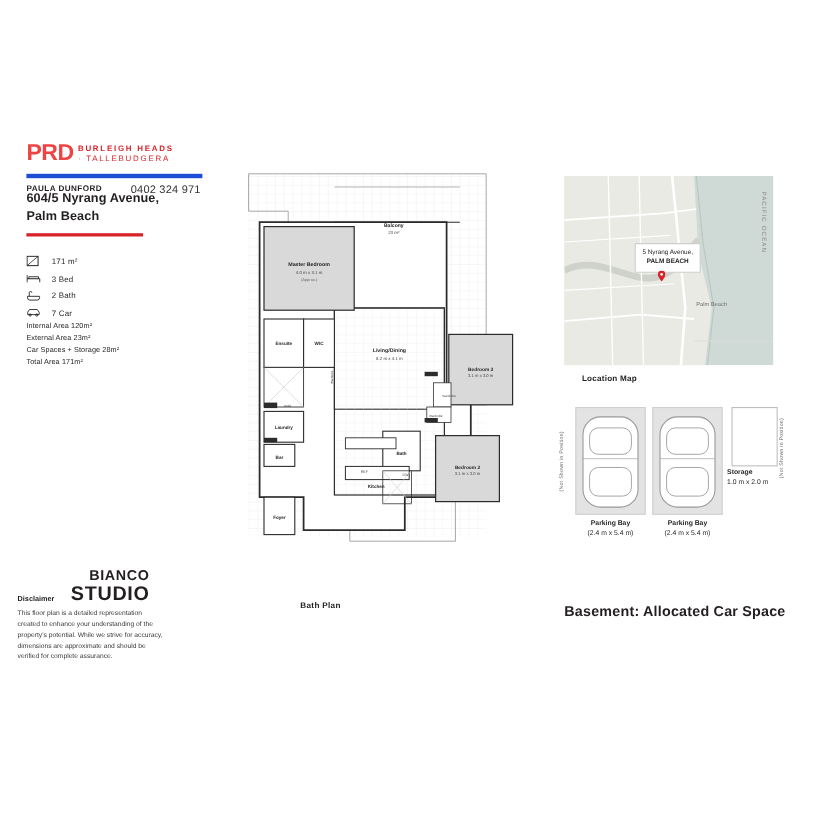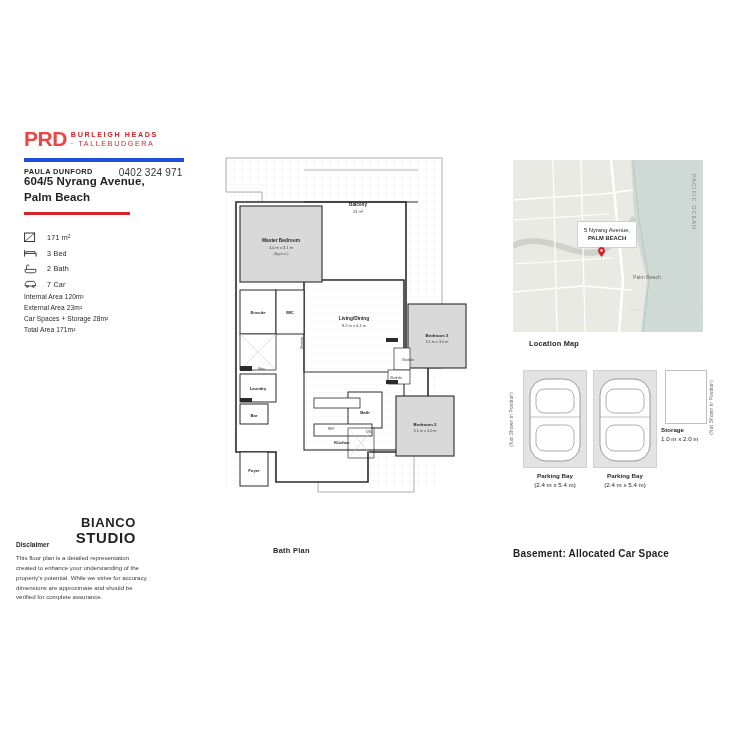--- a/index.html
+++ b/index.html
@@ -27,21 +27,21 @@
 
   .specs{position:absolute;left:24px;top:232px;width:170px;}
   .spec{display:flex;align-items:center;margin-bottom:4.5px;}
   .spec .ic{width:14px;height:11px;margin-right:9px;display:flex;align-items:center;justify-content:flex-start;color:#231f20;}
   .spec .tx{font-size:7.2px;letter-spacing:0.2px;}
 
   .areas{position:absolute;left:24px;top:292px;width:180px;font-size:6.6px;line-height:1.65;color:#231f20;letter-spacing:0.1px;}
 
   .bianco{position:absolute;left:16px;top:516px;width:120px;text-align:right;}
   .bianco .b1{font-size:13px;font-weight:bold;letter-spacing:0.6px;line-height:1.05;}
-  .bianco .b2{font-size:15px;font-weight:bold;letter-spacing:0.6px;line-height:1.05;}
+  .bianco .b2{font-size:18px;font-weight:bold;letter-spacing:0.6px;line-height:1.05;}
   .disc-t{position:absolute;left:16px;top:541px;font-size:6.6px;font-weight:bold;}
   .disc-b{position:absolute;left:16px;top:553px;width:134px;font-size:6.1px;line-height:1.62;color:#3a3a3a;}
 
   
   .fp{position:absolute;left:218px;top:152px;width:262px;height:410px;}
   .fp svg{display:block;}
   .fp-label{position:absolute;left:55px;top:394px;font-size:7.4px;font-weight:bold;letter-spacing:0.3px;}
 
   
   .map{position:absolute;left:513px;top:160px;width:190px;height:172px;background:#e9eae4;border:0;overflow:hidden;}
@@ -61,21 +61,21 @@
   .bay2{left:80px;}
   .storage-box{position:absolute;left:152px;top:0;width:40px;height:52px;background:#ffffff;border:1px solid #bfbfbf;}
   .cap{position:absolute;font-size:6.2px;text-align:center;line-height:1.45;}
   .cap b{font-weight:bold;}
   .cap1{left:0px;top:102px;width:84px;}
   .cap2{left:70px;top:102px;width:84px;}
   .cap3{left:148px;top:56px;width:52px;text-align:left;}
   .vlabel{position:absolute;font-size:4.8px;color:#6c6c6c;writing-mode:vertical-rl;transform:rotate(180deg);letter-spacing:0.2px;}
   .vl1{left:-4px;top:22px;}
   .vl2{left:196px;top:10px;}
-  .cars-label{position:absolute;left:513px;top:548px;font-size:10px;font-weight:bold;letter-spacing:0.2px;}
+  .cars-label{position:absolute;left:513px;top:548px;font-size:13px;font-weight:bold;letter-spacing:0.2px;}
 </style>
 </head>
 <body>
 
 <div class="page">
 
   <div class="brand">
     <div class="brand-row">
       <div class="prd">PRD</div>
       <div class="brand-sub">

